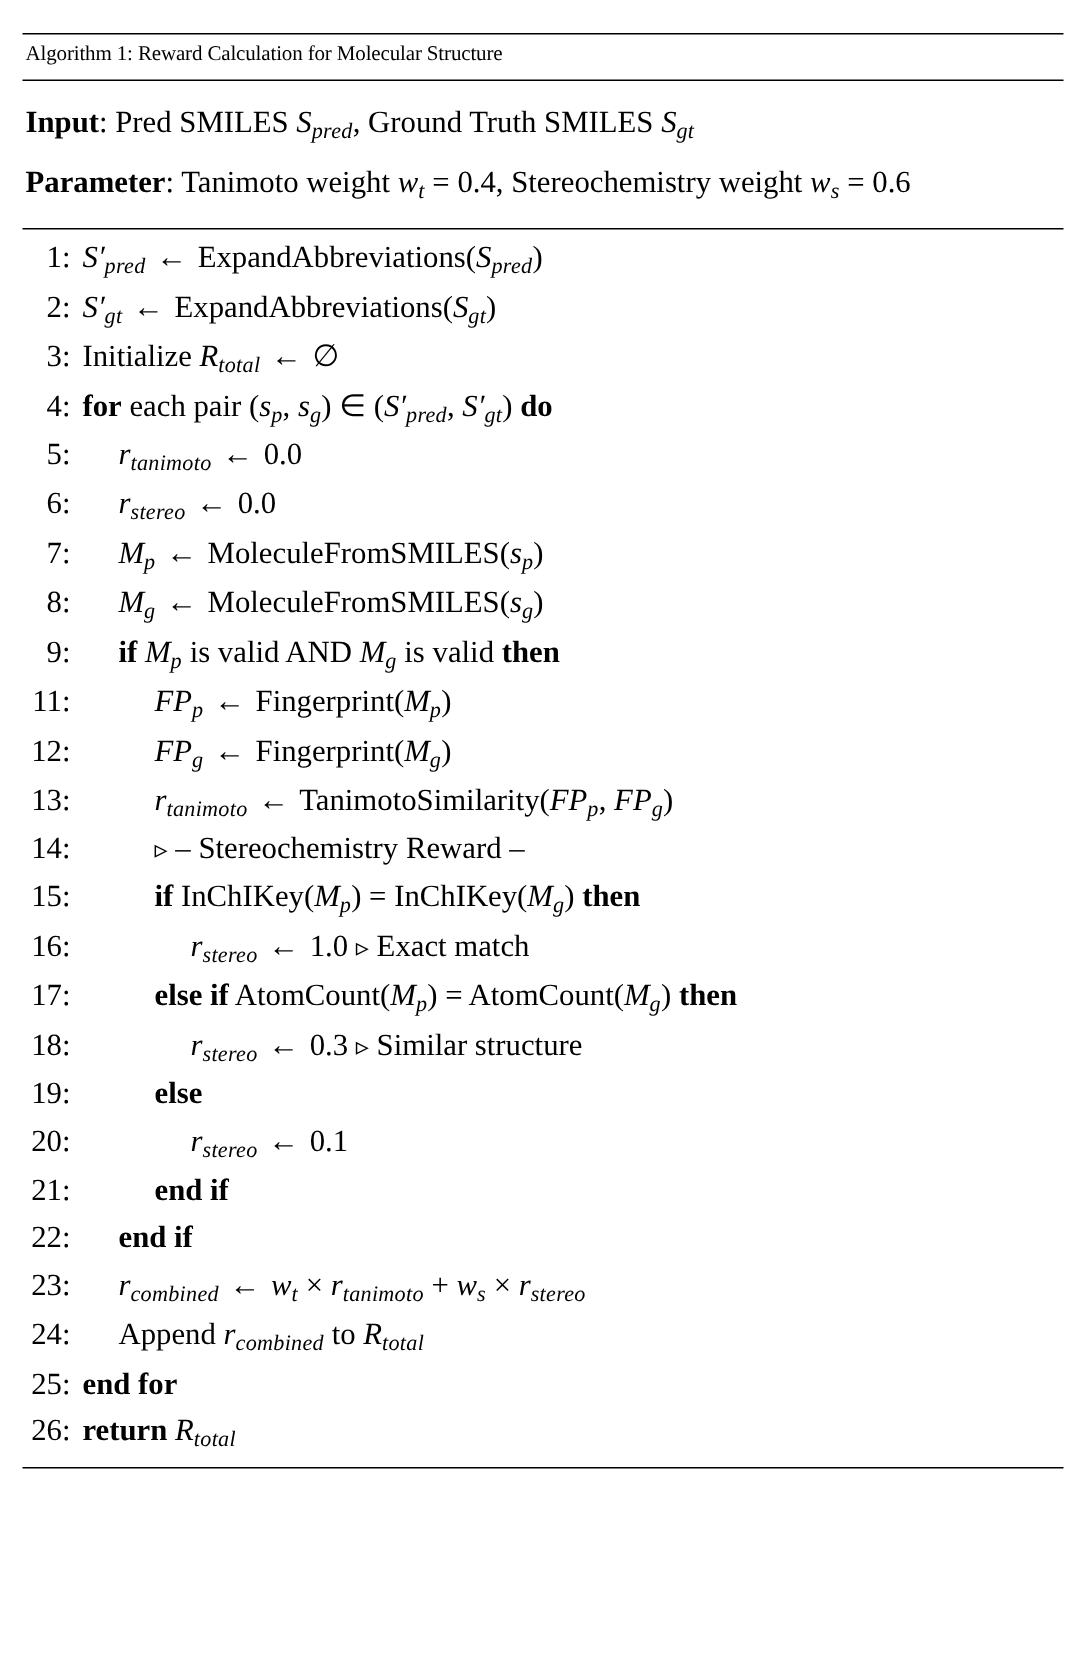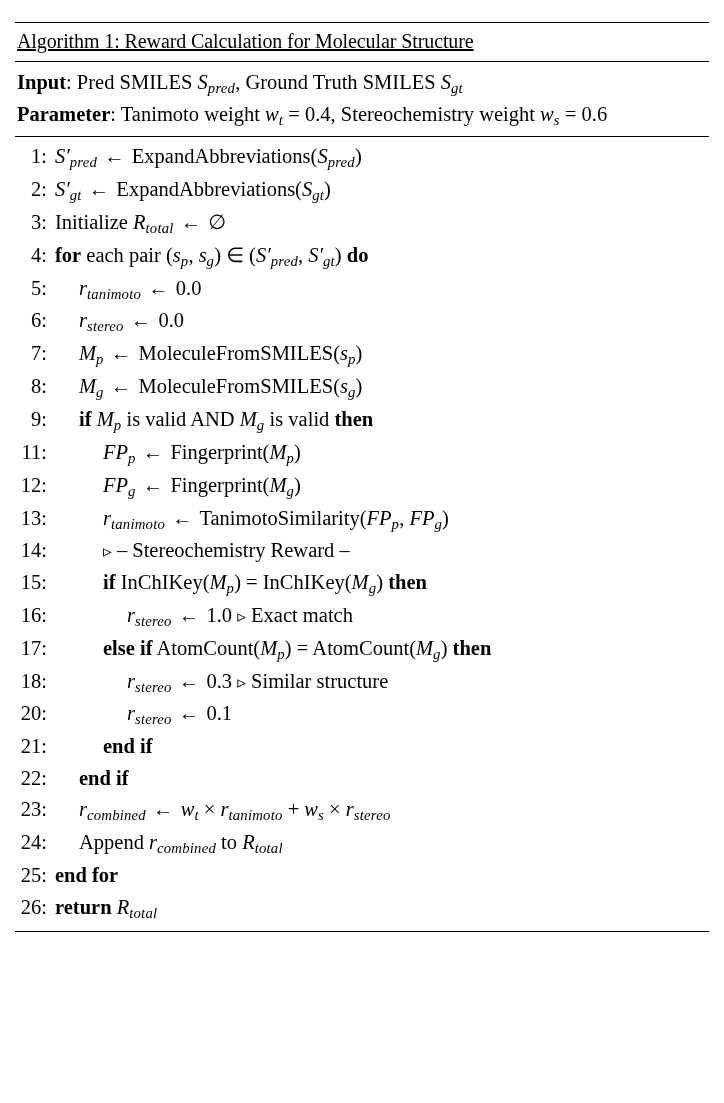--- a/index.html
+++ b/index.html
@@ -19,32 +19,31 @@
     margin: 0 auto;
     padding-top: 22px;
     box-sizing: border-box;
   }
   .rule-top, .rule-mid, .rule-bot {
     border-top: 1.6px solid #000;
     height: 0;
   }
   .rule-mid { border-top-width: 1.1px; }
   .caption {
-    font-size: 20px;
+    font-size: 14px;
     line-height: 1.35;
     padding: 5px 2px 6px 2px;
     letter-spacing: -0.1px;
-    text-decoration: underline;
   }
   .preamble {
     padding: 5px 2px 4px 2px;
     font-size: 20.5px;
     line-height: 1.42;
   }
-  .preamble .line { margin: 1px 0; }
+  .preamble .line { margin: 9px 0; }
   .body-lines {
     padding: 4px 2px 6px 2px;
     font-size: 20.5px;
     line-height: 1.54;
   }
   .ln {
     display: flex;
     align-items: baseline;
     white-space: nowrap;
   }
@@ -185,20 +184,24 @@
     <div class="ln">
       <span class="num">17:</span>
       <span class="txt i2"><b>else if</b><span class="rm"> AtomCount(</span><span class="var">M</span><span class="sub">p</span><span class="rm">) = AtomCount(</span><span class="var">M</span><span class="sub">g</span><span class="rm">) </span><b>then</b></span>
     </div>
 
     <div class="ln">
       <span class="num">18:</span>
       <span class="txt i3"><span class="var">r</span><span class="sub">stereo</span> <span class="arrow">←</span> <span class="rm">0</span><span class="op">.</span><span class="rm">3 </span><span class="tri">▹</span><span class="rm"> Similar structure</span></span>
     </div>
 
+    <div class="ln">
+      <span class="num">19:</span>
+      <span class="txt i2"><b>else</b></span>
+    </div>
 
     <div class="ln">
       <span class="num">20:</span>
       <span class="txt i3"><span class="var">r</span><span class="sub">stereo</span> <span class="arrow">←</span> <span class="rm">0</span><span class="op">.</span><span class="rm">1</span></span>
     </div>
 
     <div class="ln">
       <span class="num">21:</span>
       <span class="txt i2"><b>end if</b></span>
     </div>

